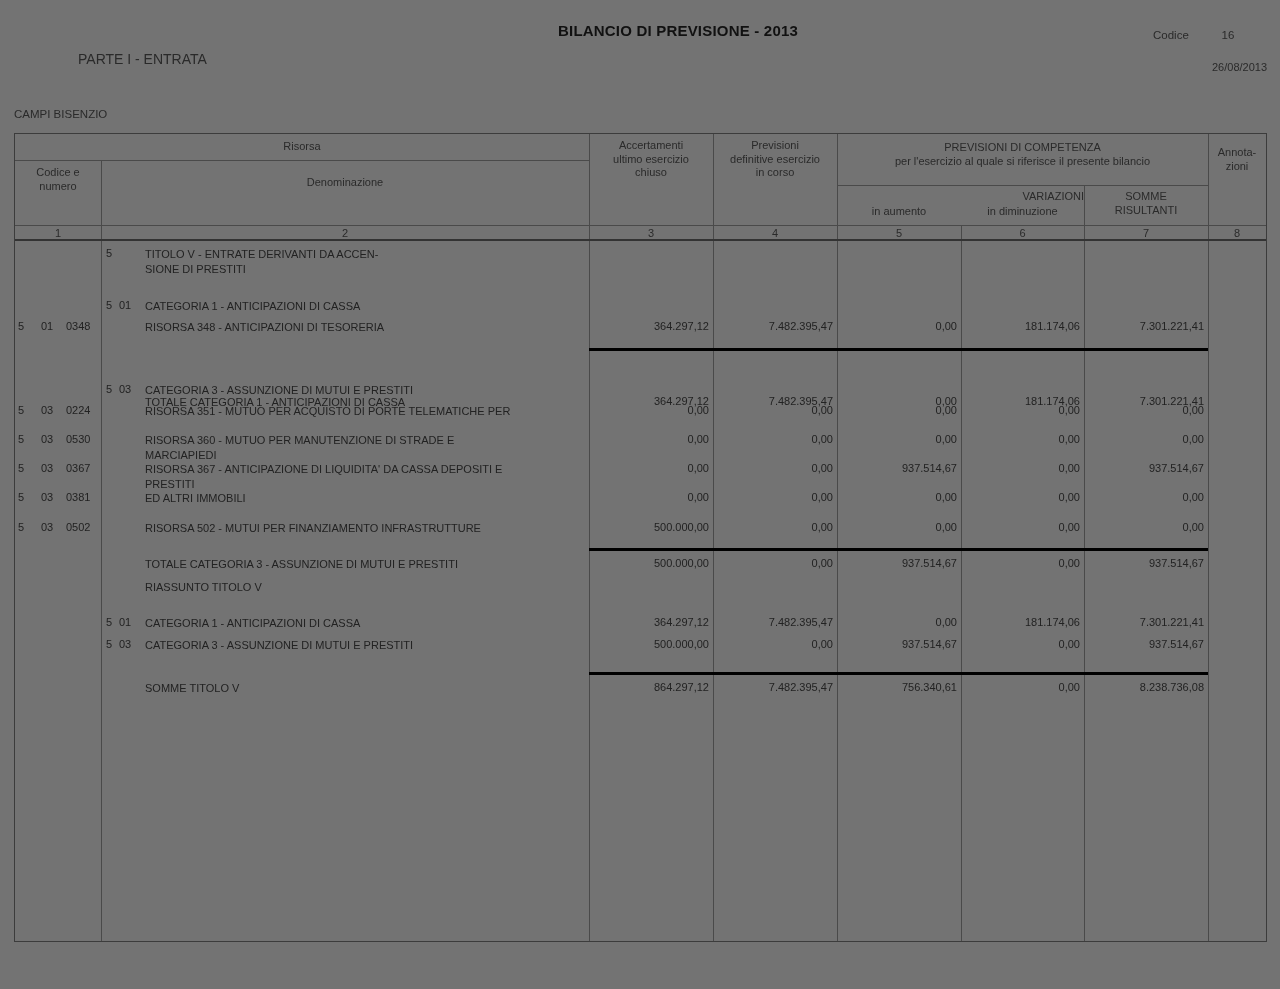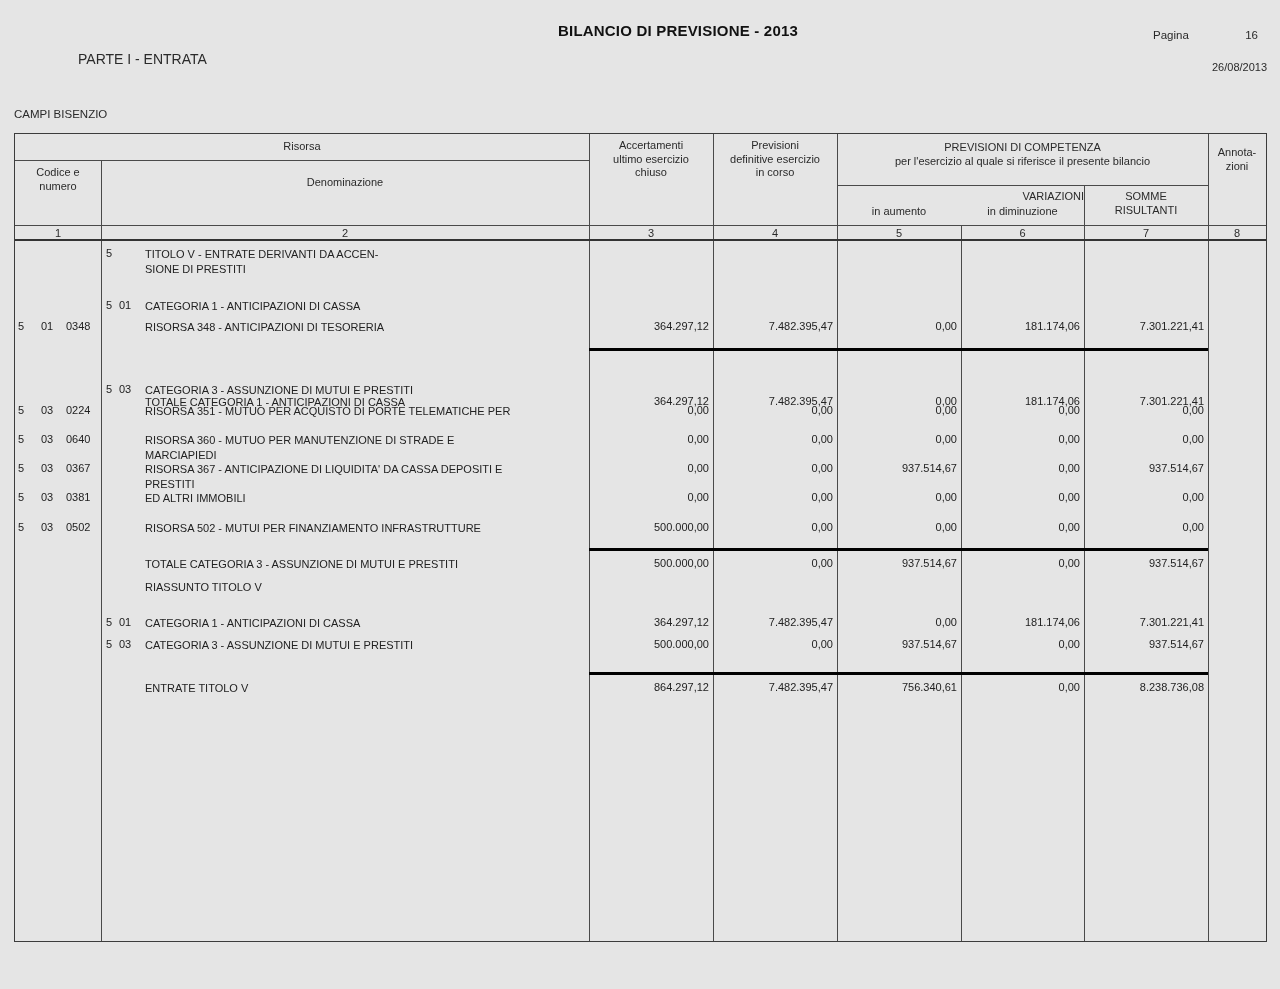--- a/index.html
+++ b/index.html
@@ -1,27 +1,27 @@
 <!DOCTYPE html>
 <html><head>
 <meta charset="utf-8">
 <style>
   html,body { margin:0; padding:0; }
   body {
     width:1280px; height:989px; background:#ffffff;
     font-family:"Liberation Sans", sans-serif; color:#1f1f1f;
     -webkit-font-smoothing:antialiased;
   }
-  .page { position:relative; width:1280px; height:989px; background:#e5e5e5; overflow:hidden;text-decoration:underline; }
+  .page { position:relative; width:1280px; height:989px; background:#737373; overflow:hidden;text-decoration:underline; }
 
   
   .doc-title    { position:absolute; left:78px;  top:22px; width:1200px; text-align:center; font-size:15px; font-weight:bold; letter-spacing:.2px; color:#111; }
   .doc-subtitle { position:absolute; left:78px;  top:51px; width:1200px; text-align:left; font-size:14px; color:#2a2a2a; }
   .pagina-label { position:absolute; left:1153px; top:29px; font-size:11.5px; color:#2a2a2a; }
-  .pagina-num   { position:absolute; left:1198px; top:29px; width:60px; text-align:right; font-size:11.5px; color:#2a2a2a; }
+  .pagina-num   { position:absolute; left:1198px; top:29px; width:60px; text-align:center; font-size:11.5px; color:#2a2a2a; }
   .doc-date     { position:absolute; left:1212px; top:61px; width:100px; text-align:left; font-size:11px; color:#2a2a2a; }
   .entity       { position:absolute; left:14px;  top:108px; font-size:11.5px; color:#2a2a2a; }
 
   
   .tbl { position:absolute; left:14px; top:133px; width:1251px; height:807px;
          border:1px solid #3c3c3c; font-size:11px; color:#222; }
   .vline { position:absolute; width:1px; background:#4a4a4a; }
   .hline { position:absolute; height:1px; background:#4a4a4a; }
   .hline2{ position:absolute; height:2px; background:#333; }
   .thick { position:absolute; height:3px; background:#000; }
@@ -43,21 +43,21 @@
   .v3 { left:950px;  width:115px; }
   .v4 { left:1073px; width:116px; }
 </style>
 </head>
 <body>
 
 <div class="page">
 
   <div class="doc-title">BILANCIO DI PREVISIONE - 2013</div>
   <div class="doc-subtitle">PARTE I - ENTRATA</div>
-  <div class="pagina-label">Pagina</div>
+  <div class="pagina-label">Codice</div>
   <div class="pagina-num">16</div>
   <div class="doc-date">26/08/2013</div>
   <div class="entity">CAMPI BISENZIO</div>
 
   <div class="tbl">
 
     <div class="vline" style="left:86px;  top:26px; height:781px;"></div>
     <div class="vline" style="left:574px; top:0;    height:807px;"></div>
     <div class="vline" style="left:698px; top:0;    height:807px;"></div>
     <div class="vline" style="left:822px; top:0;    height:807px;"></div>
@@ -174,21 +174,21 @@
       <span class="val v0">0,00</span>
       <span class="val v1">0,00</span>
       <span class="val v2">0,00</span>
       <span class="val v3">0,00</span>
       <span class="val v4">0,00</span>
     </div>
 
     <div class="t-row" style="top:299px;">
       <span class="code c1t">5</span>
       <span class="code c1c">03</span>
-      <span class="code c1n">0640</span>
+      <span class="code c1n">0530</span>
       <div class="dtext">
         <div>RISORSA 360 - MUTUO PER MANUTENZIONE DI STRADE E</div>
         <div>MARCIAPIEDI</div>
       </div>
       <span class="val v0">0,00</span>
       <span class="val v1">0,00</span>
       <span class="val v2">0,00</span>
       <span class="val v3">0,00</span>
       <span class="val v4">0,00</span>
     </div>
@@ -274,21 +274,21 @@
       </div>
       <span class="val v0">500.000,00</span>
       <span class="val v1">0,00</span>
       <span class="val v2">937.514,67</span>
       <span class="val v3">0,00</span>
       <span class="val v4">937.514,67</span>
     </div>
 
     <div class="t-row" style="top:547px;">
       <div class="dtext">
-        <div>ENTRATE TITOLO V</div>
+        <div>SOMME TITOLO V</div>
       </div>
       <span class="val v0">864.297,12</span>
       <span class="val v1">7.482.395,47</span>
       <span class="val v2">756.340,61</span>
       <span class="val v3">0,00</span>
       <span class="val v4">8.238.736,08</span>
     </div>
 
   </div>
 </div>

